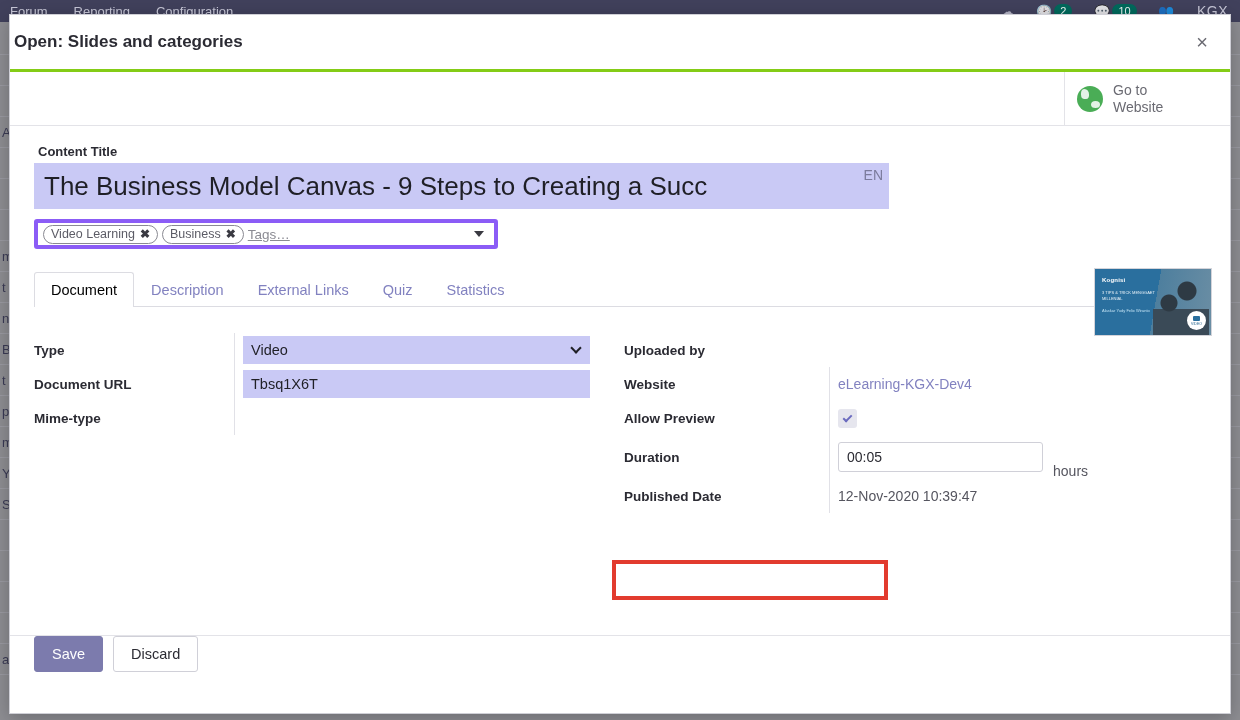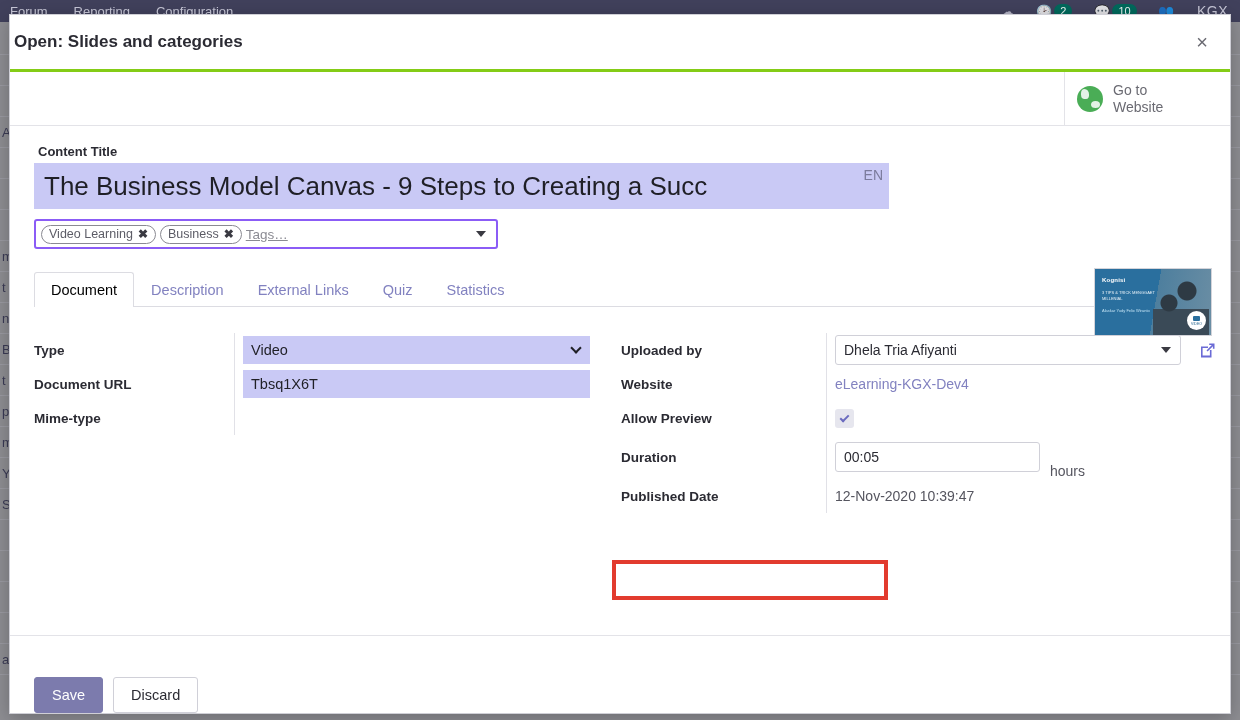--- a/index.html
+++ b/index.html
@@ -174,21 +174,21 @@
   }
   #title-lang-badge {
     position: absolute; right: 6px; top: 4px;
     font-size: 14px; color: #7b7b9c;
   }
 
   
   #tags-field {
     margin-top: 10px;
     width: 464px; height: 30px;
-    border: 2px solid #8b5cf6; border-radius: 3px;
+    border: 4px solid #8b5cf6; border-radius: 3px;
     background: #fff;
     display: flex; align-items: center;
     padding: 0 6px 0 5px;
     position: relative;
   }
   .tag-chip {
     display: inline-flex; align-items: center; gap: 5px;
     border: 1px solid #8a8a92; border-radius: 11px;
     height: 19px; padding: 0 7px;
     font-size: 12.5px; color: #5c5c66;
@@ -309,21 +309,21 @@
     left: 602px; top: 434px;
     width: 276px; height: 40px;
     border: 4px solid #e23b2e;
     pointer-events: none;
   }
 
   
   #modal-footer {
     flex: 0 0 78px; height: 78px;
     border-top: 1px solid #e3e3e8;
-    display: flex; align-items: flex-end; gap: 10px;
+    display: flex; align-items: flex-start; gap: 10px;
     padding: 0 24px;
   }
   .btn {
     font-size: 14.5px; border-radius: 3px; cursor: pointer;
     padding: 8px 17px; font-family: "Liberation Sans", sans-serif;
     line-height: 18px;
   }
   #save-button { background: #7c7bad; color: #ffffff; border: 1px solid #7c7bad; }
   #discard-button { background: #ffffff; color: #2b2b33; border: 1px solid #d0d0d8; }
 </style>
@@ -457,32 +457,20 @@
           <div class="form-label">Mime-type</div>
           <div class="field-cell">
             <span class="static-text"></span>
           </div>
         </div>
       </div>
 
       <div class="form-col right">
         <div class="form-row">
           <div class="form-label">Uploaded by</div>
-          <div class="field-cell">
-            <div class="input-outline" id="uploaded-by-select">
-              <span>Dhela Tria Afiyanti</span>
-              <span class="caret-sm"></span>
-            </div>
-            <span id="external-link-icon">
-              <svg width="19" height="19" viewBox="0 0 19 19" aria-hidden="true">
-                <path d="M3 5.5h7v1.6H4.6v7.3h7.3V9h1.6v7.5H3z" fill="#6b6bd6"></path>
-                <path d="M11.2 2.5H16.5V7.8h-1.6V5.2l-5.3 5.3-1.1-1.1 5.3-5.3h-2.6z" fill="#6b6bd6"></path>
-              </svg>
-            </span>
-          </div>
         </div>
         <div class="form-row">
           <div class="form-label">Website</div>
           <div class="field-cell">
             <span class="link-text">eLearning-KGX-Dev4</span>
           </div>
         </div>
         <div class="form-row">
           <div class="form-label">Allow Preview</div>
           <div class="field-cell">

